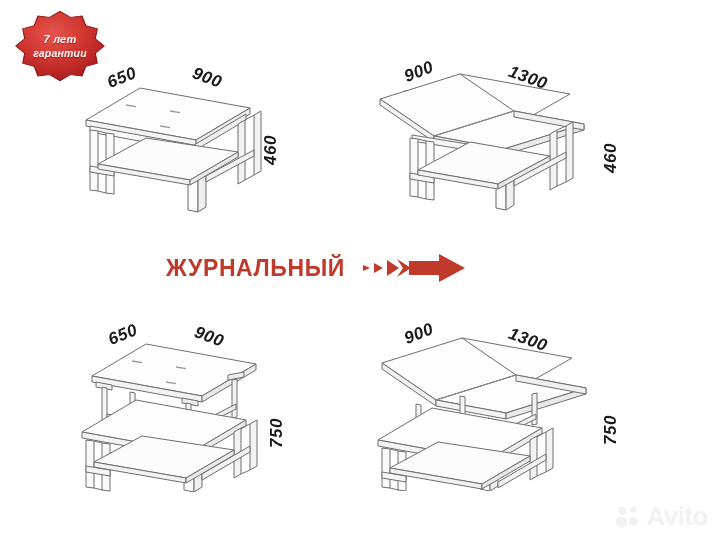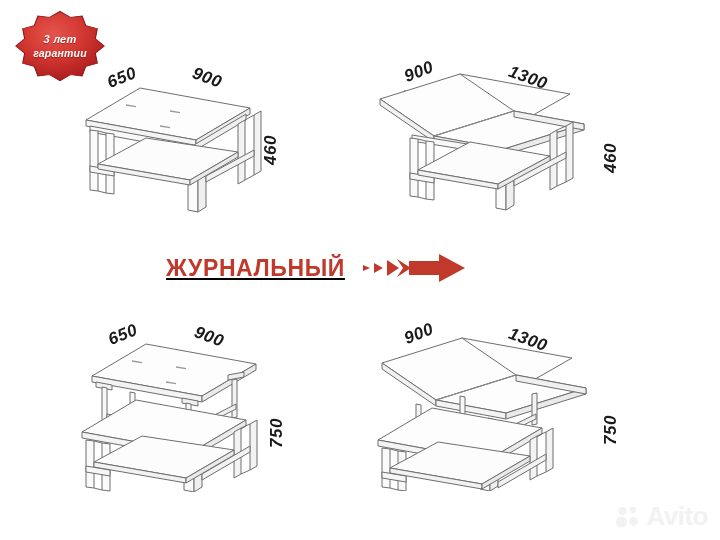--- a/index.html
+++ b/index.html
@@ -78,21 +78,20 @@
   .banner {
     position: absolute;
     left: 0;
     top: 245px;
     width: 637px;
     height: 46px;
     display: flex;
     align-items: center;
     justify-content: center;
     gap: 16px;
-    text-decoration: underline;
   }
   .banner-word {
     color: #C0392B;
     font-weight: bold;
     font-size: 23px;
     letter-spacing: 0.6px;
     font-family: "Liberation Sans", sans-serif;
   }
   .banner-arrow { display: block; }
 
@@ -131,21 +130,21 @@
       </defs>
       <g transform="translate(46,36)">
         <path d="M 0,-34 L 8.0,-28.0 L 17.0,-29.4 L 19.8,-20.0 L 28.7,-17.0
                  L 27.2,-7.2 L 34.0,0 L 27.2,7.2 L 28.7,17.0 L 19.8,20.0
                  L 17.0,29.4 L 8.0,28.0 L 0,34 L -8.0,28.0 L -17.0,29.4
                  L -19.8,20.0 L -28.7,17.0 L -27.2,7.2 L -34,0 L -27.2,-7.2
                  L -28.7,-17.0 L -19.8,-20.0 L -17.0,-29.4 L -8.0,-28.0 Z" fill="url(#badgeGrad)" stroke="#8d1416" stroke-width="0.8" transform="scale(1.30,1.02)"></path>
       </g>
     </svg>
     <div class="badge-text">
-      <div class="badge-line l1">3 лет</div>
+      <div class="badge-line l1">7 лет</div>
       <div class="badge-line l2">гарантии</div>
     </div>
   </div>
 
   <div class="cell" style="left:78px; top:84px;">
     <svg width="210" height="130" viewBox="0 0 210 130">
       <g fill="none" stroke="#6e6e6e" stroke-width="1" stroke-linejoin="round">
 
         <polygon points="62,4 172,24 118,56 8,36" fill="#fdfdfd"></polygon>
 

